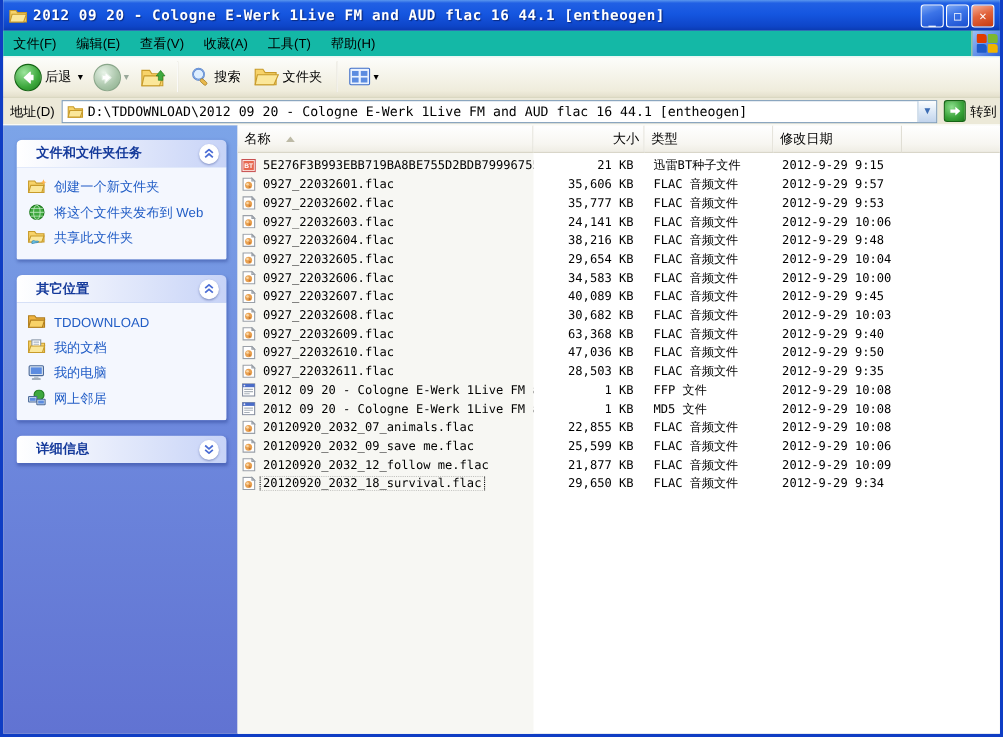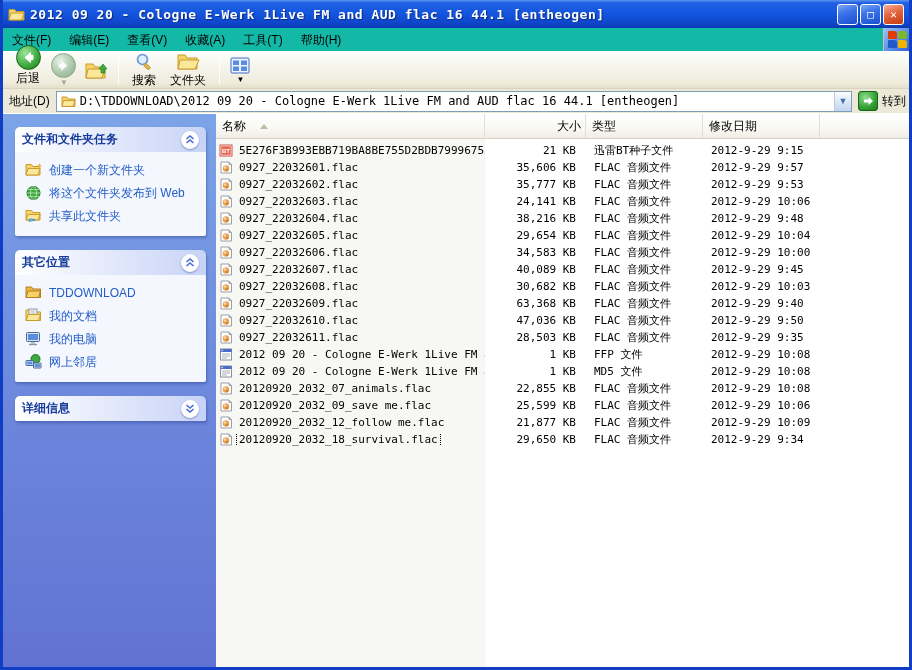--- a/index.html
+++ b/index.html
@@ -34,21 +34,21 @@
   .winlogo i { position:absolute; width:9px; height:8px; border-radius:1px 3px 1px 1px; }
   .winlogo .p1 { left:4px; top:3px;  background:#E03C00; }
   .winlogo .p2 { left:14px; top:3px; background:#7CB82F; }
   .winlogo .p3 { left:4px; top:12px; background:#1F5AC8; }
   .winlogo .p4 { left:14px; top:12px; background:#F0B400; }
 
   
   .toolbar { height:37px; flex:0 0 37px; background:linear-gradient(180deg,#FDFDFB,#EFECDC 85%,#E4E0CC);
     display:flex; align-items:center; padding:0 6px; border-bottom:1px solid #D8D4BE; }
   .tb-sep { width:1px; height:28px; background:#C8C4AD; border-right:1px solid #fff; margin:0 6px; }
-  .tb-btn { display:flex; align-items:center; padding:2px 4px; border-radius:3px;flex-direction:column; }
+  .tb-btn { display:flex; align-items:center; padding:2px 4px; border-radius:3px; }
   .tb-label { font-size:12px; margin:0 3px; color:#000; }
   .tb-caret { font-size:8px; color:#000; margin-left:1px; }
   .circle { width:25px; height:25px; border-radius:50%; display:flex; align-items:center; justify-content:center; }
   .circle.back { background:radial-gradient(circle at 35% 30%,#9CE49C,#3CA83C 60%,#1E7A1E); border:1px solid #156315; }
   .circle.fwd  { background:radial-gradient(circle at 35% 30%,#E6F2E6,#A8C4A8 60%,#8AAE8A); border:1px solid #8AA68A; }
   .circle svg { display:block; }
 
   
   .addressbar { height:25px; flex:0 0 25px; background:#ECE9D8; display:flex; align-items:center;
     padding:1px 3px; border-bottom:1px solid #fff; }
@@ -67,21 +67,21 @@
 
   
   .main { flex:1; display:flex; min-height:0; }
 
   
   .sidebar { width:213px; flex:0 0 213px; background:linear-gradient(180deg,#7CA4E8 0%,#6C86DC 55%,#6173D2 100%);
     padding:13px 10px 0 12px; overflow:hidden; }
   .panel { margin-bottom:14px; border-radius:5px 5px 2px 2px; overflow:hidden;
     box-shadow:1px 2px 3px rgba(20,40,120,0.35); }
   .panel-header { height:25px; display:flex; align-items:center; justify-content:space-between;
-    padding:0 7px 0 7px; background:linear-gradient(90deg,#FFFFFF 0%,#C7D3F7 100%); }
+    padding:0 7px 0 18px; background:linear-gradient(90deg,#FFFFFF 0%,#C7D3F7 100%); }
   .panel-title { font-size:12px; font-weight:bold; color:#153A9B; }
   .chev-btn { width:18px; height:18px; border-radius:50%; background:#fff; border:1px solid #fff;
     color:#4A6CD4; display:flex; align-items:center; justify-content:center;
     box-shadow:0 1px 2px rgba(20,40,120,0.4); }
   .chev-btn svg { display:block; }
   .panel-body { background:#F4F7FE; padding:10px 8px 10px 10px; }
   .task-item { display:flex; align-items:flex-start; margin-bottom:7px; }
   .task-item:last-child { margin-bottom:2px; }
   .task-item .icon { width:18px; height:16px; margin-right:6px; flex:0 0 auto; }
   .task-item .lbl { font-size:12px; color:#215DC6; line-height:14px; padding-top:1px; }

